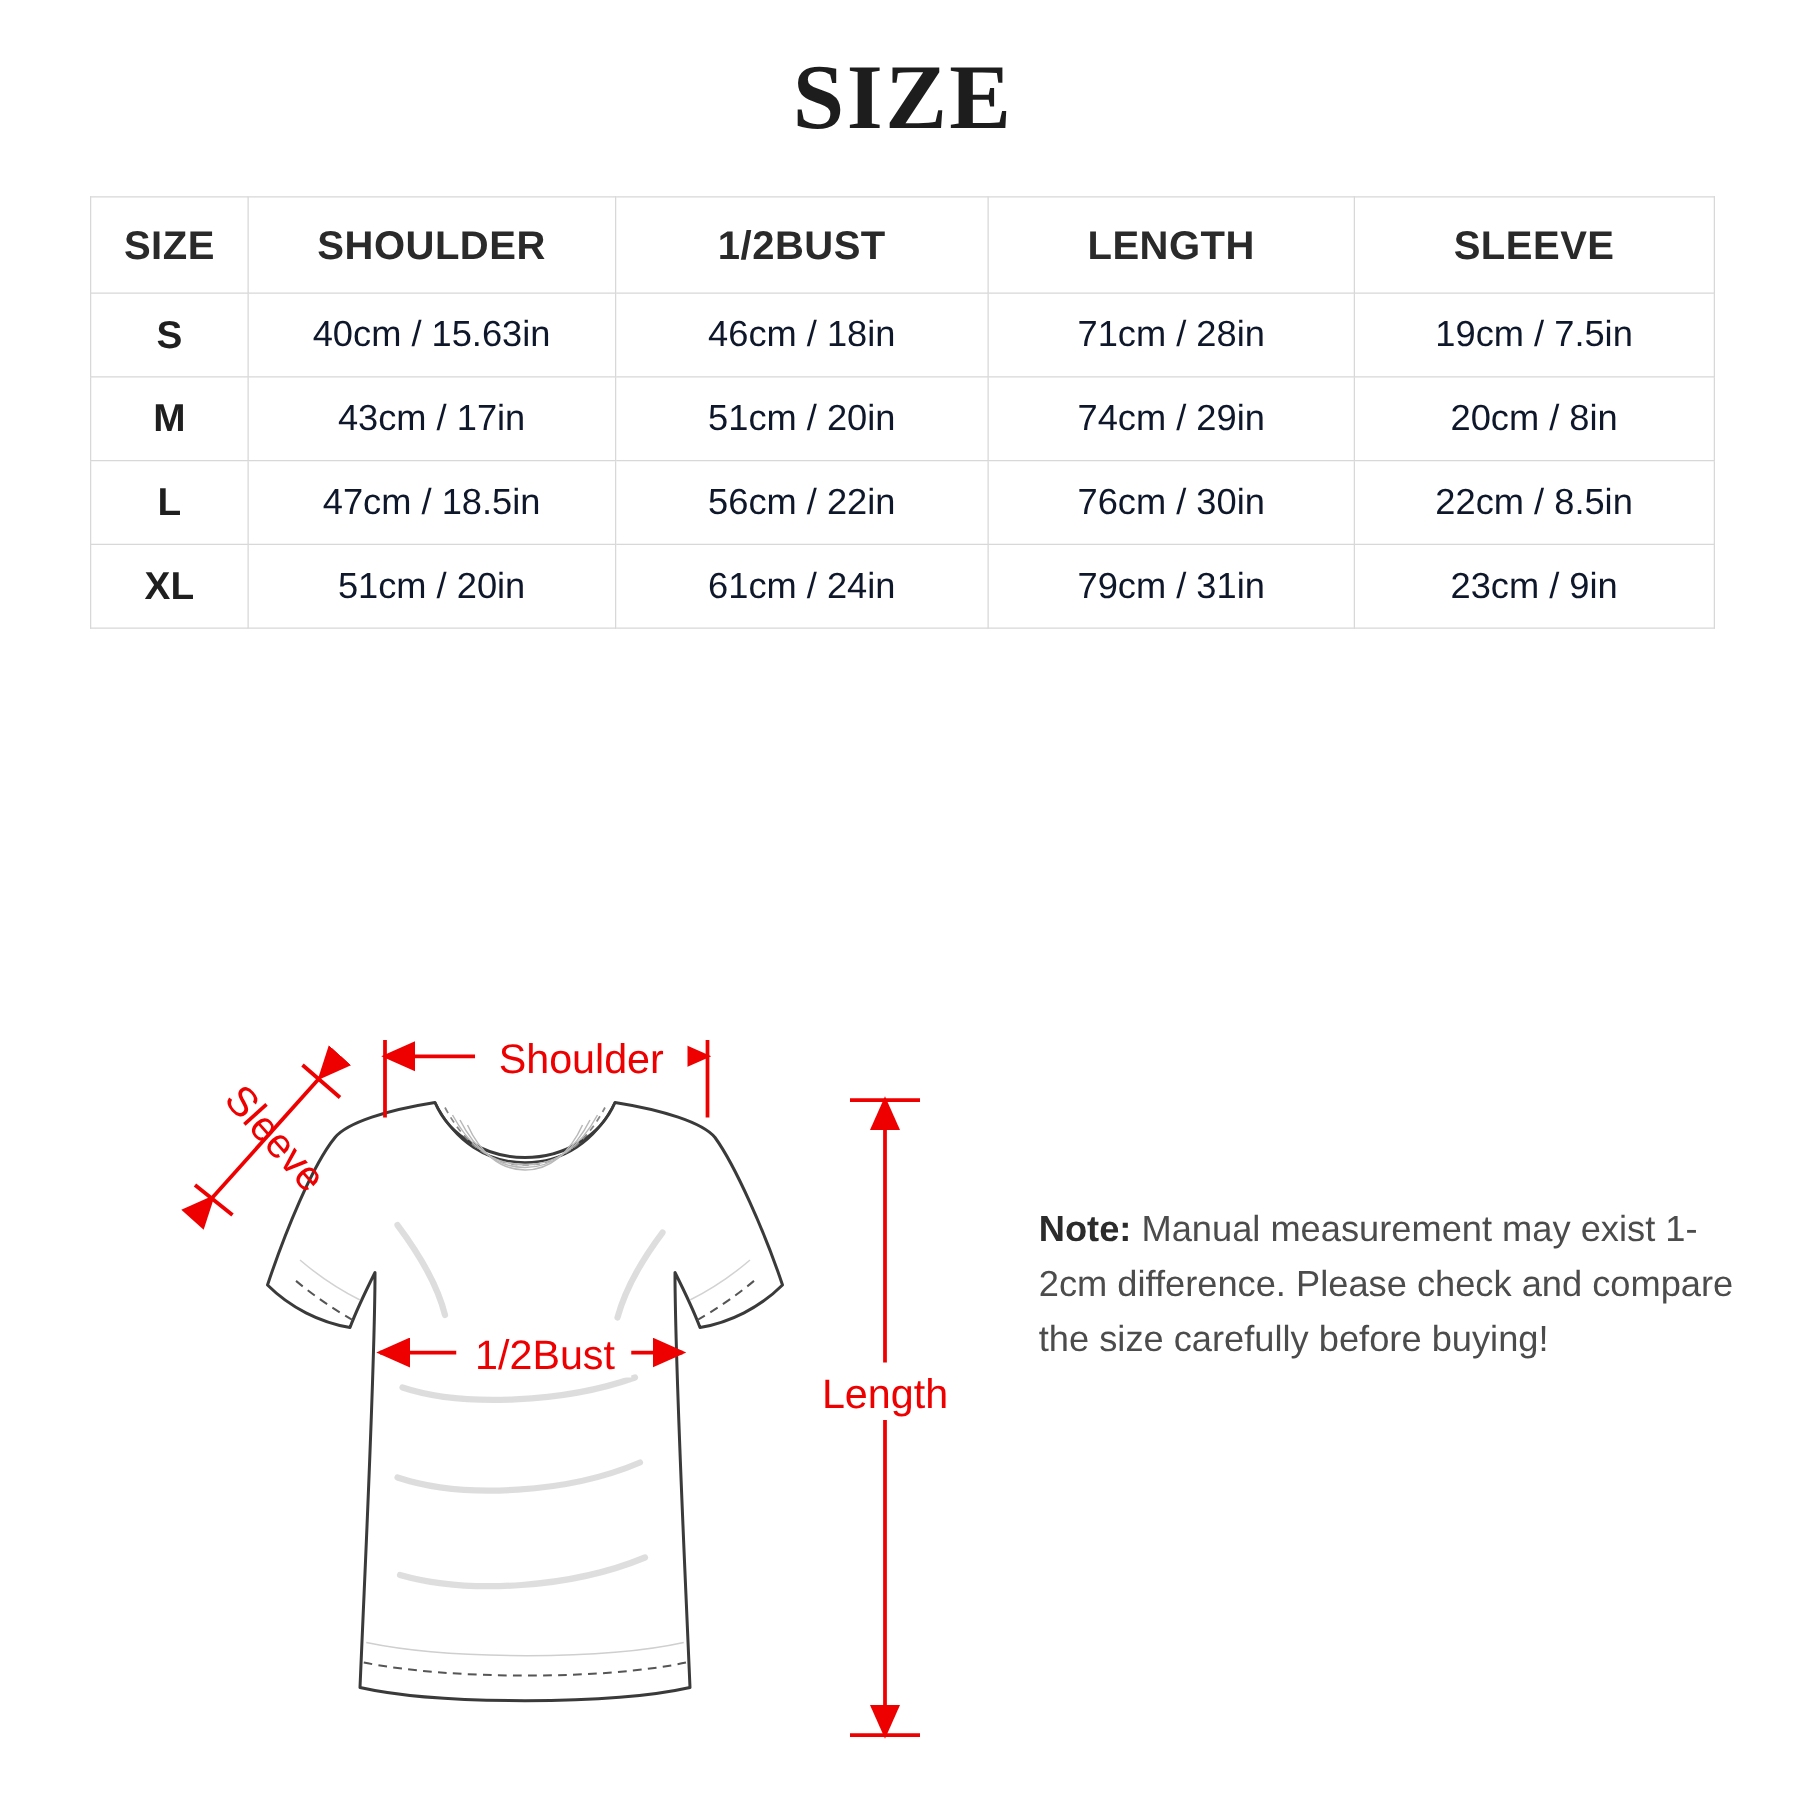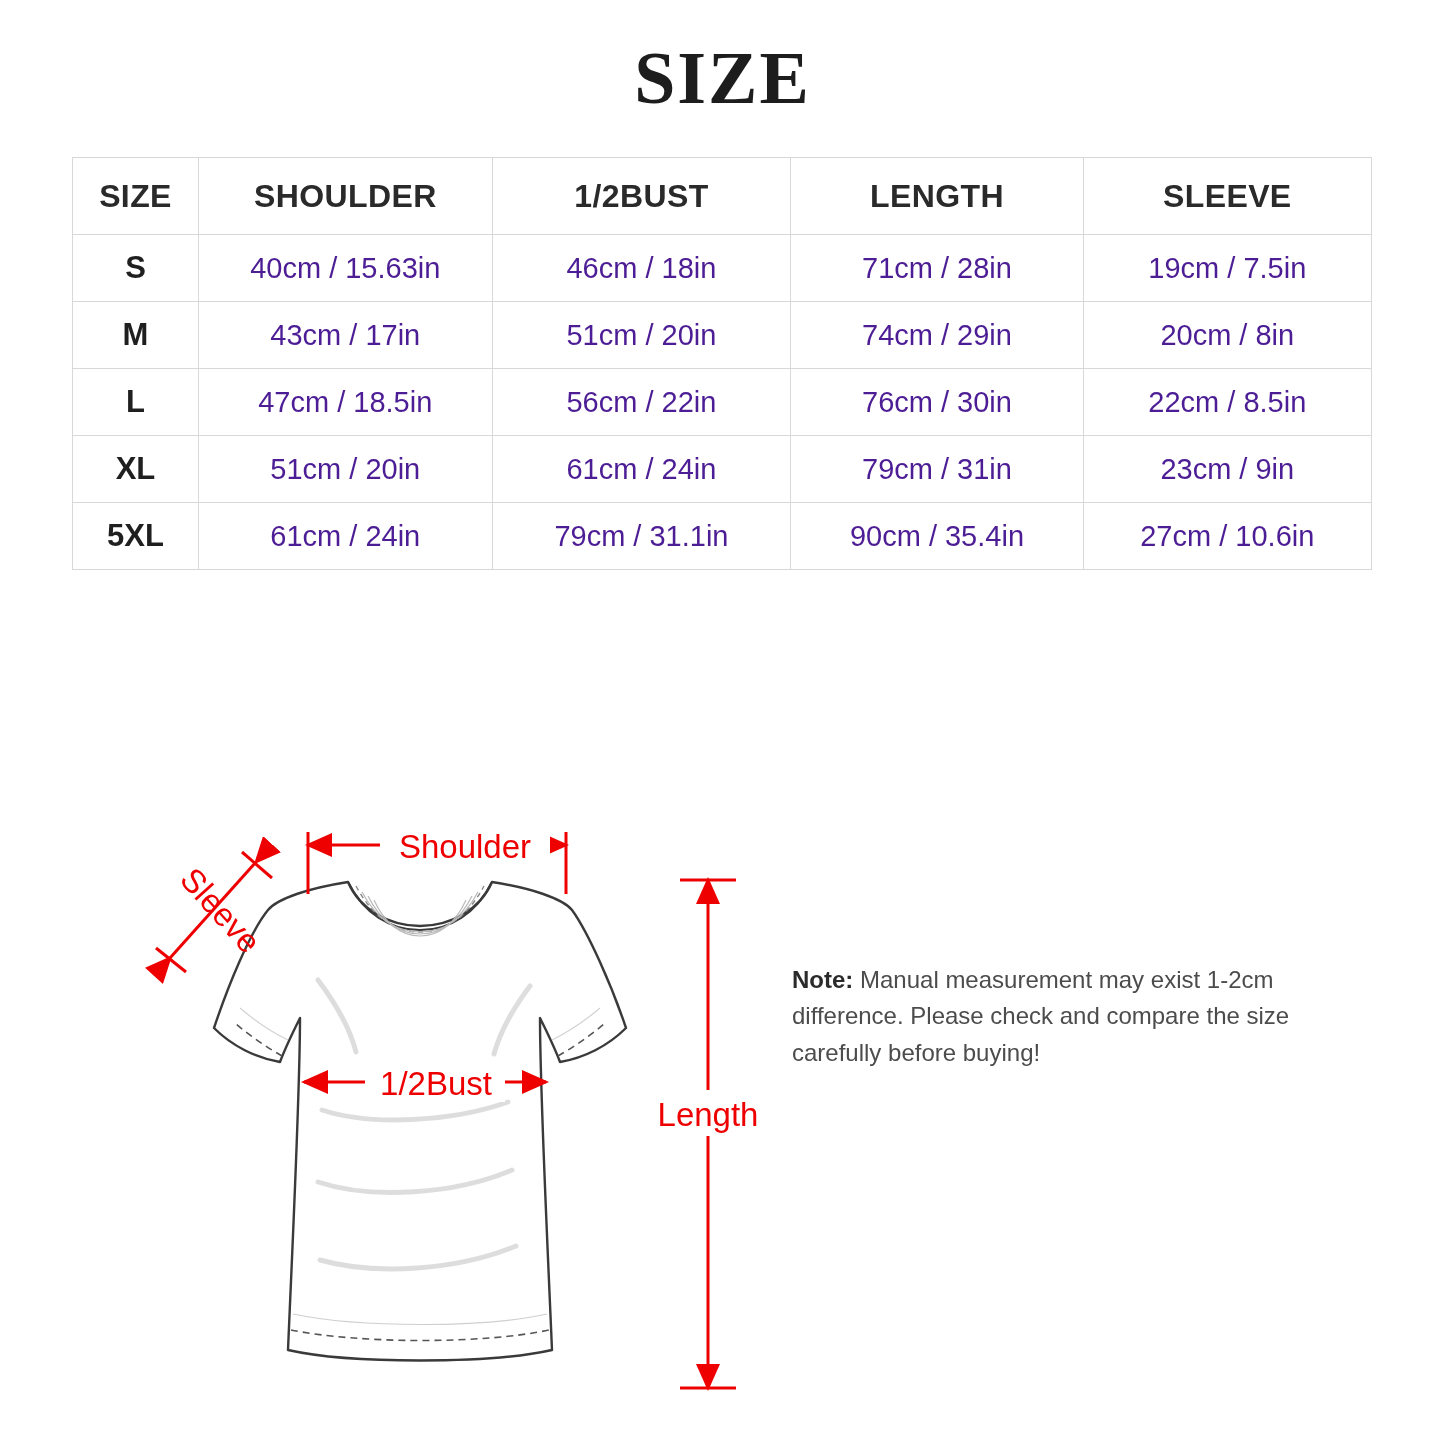--- a/index.html
+++ b/index.html
@@ -35,21 +35,21 @@
     border-collapse: collapse;
     width: 100%;
     table-layout: fixed;
   }
   table.size-table th,
   table.size-table td {
     border: 1px solid #d8d8d8;
     text-align: center;
     vertical-align: middle;
     font-size: 29px;
-    color: #4c1d95;
+    color: #0f172a;
     height: 64px;
     font-weight: 400;
   }
   table.size-table thead th {
     font-size: 32px;
     font-weight: 700;
     color: #2a2a2a;
     height: 74px;
     letter-spacing: 0.4px;
   }
@@ -66,24 +66,24 @@
 
   .diagram {
     position: absolute;
     left: 60px;
     top: 790px;
     width: 720px;
     height: 630px;
   }
   .note {
     position: absolute;
-    left: 792px;
+    left: 831px;
     top: 962px;
     width: 570px;
-    font-size: 24px;
+    font-size: 29px;
     line-height: 1.52;
     color: #4c4c4c;
   }
   .note b {
     color: #2b2b2b;
     font-weight: 700;
   }
 </style>
 </head>
 <body>
@@ -129,27 +129,20 @@
         <td>56cm / 22in</td>
         <td>76cm / 30in</td>
         <td>22cm / 8.5in</td>
       </tr>
       <tr>
         <td class="size-cell">XL</td>
         <td>51cm / 20in</td>
         <td>61cm / 24in</td>
         <td>79cm / 31in</td>
         <td>23cm / 9in</td>
-      </tr>
-      <tr>
-        <td class="size-cell">5XL</td>
-        <td>61cm / 24in</td>
-        <td>79cm / 31.1in</td>
-        <td>90cm / 35.4in</td>
-        <td>27cm / 10.6in</td>
       </tr>
     </tbody>
   </table>
 </div>
 
 <div class="diagram">
   <svg width="720" height="630" viewBox="0 0 720 630" xmlns="http://www.w3.org/2000/svg">
     <defs>
       <marker id="arrR" markerWidth="10" markerHeight="10" refX="8" refY="4" orient="auto">
         <path d="M0,0 L9,4 L0,8 z" fill="#ee0000"></path>

